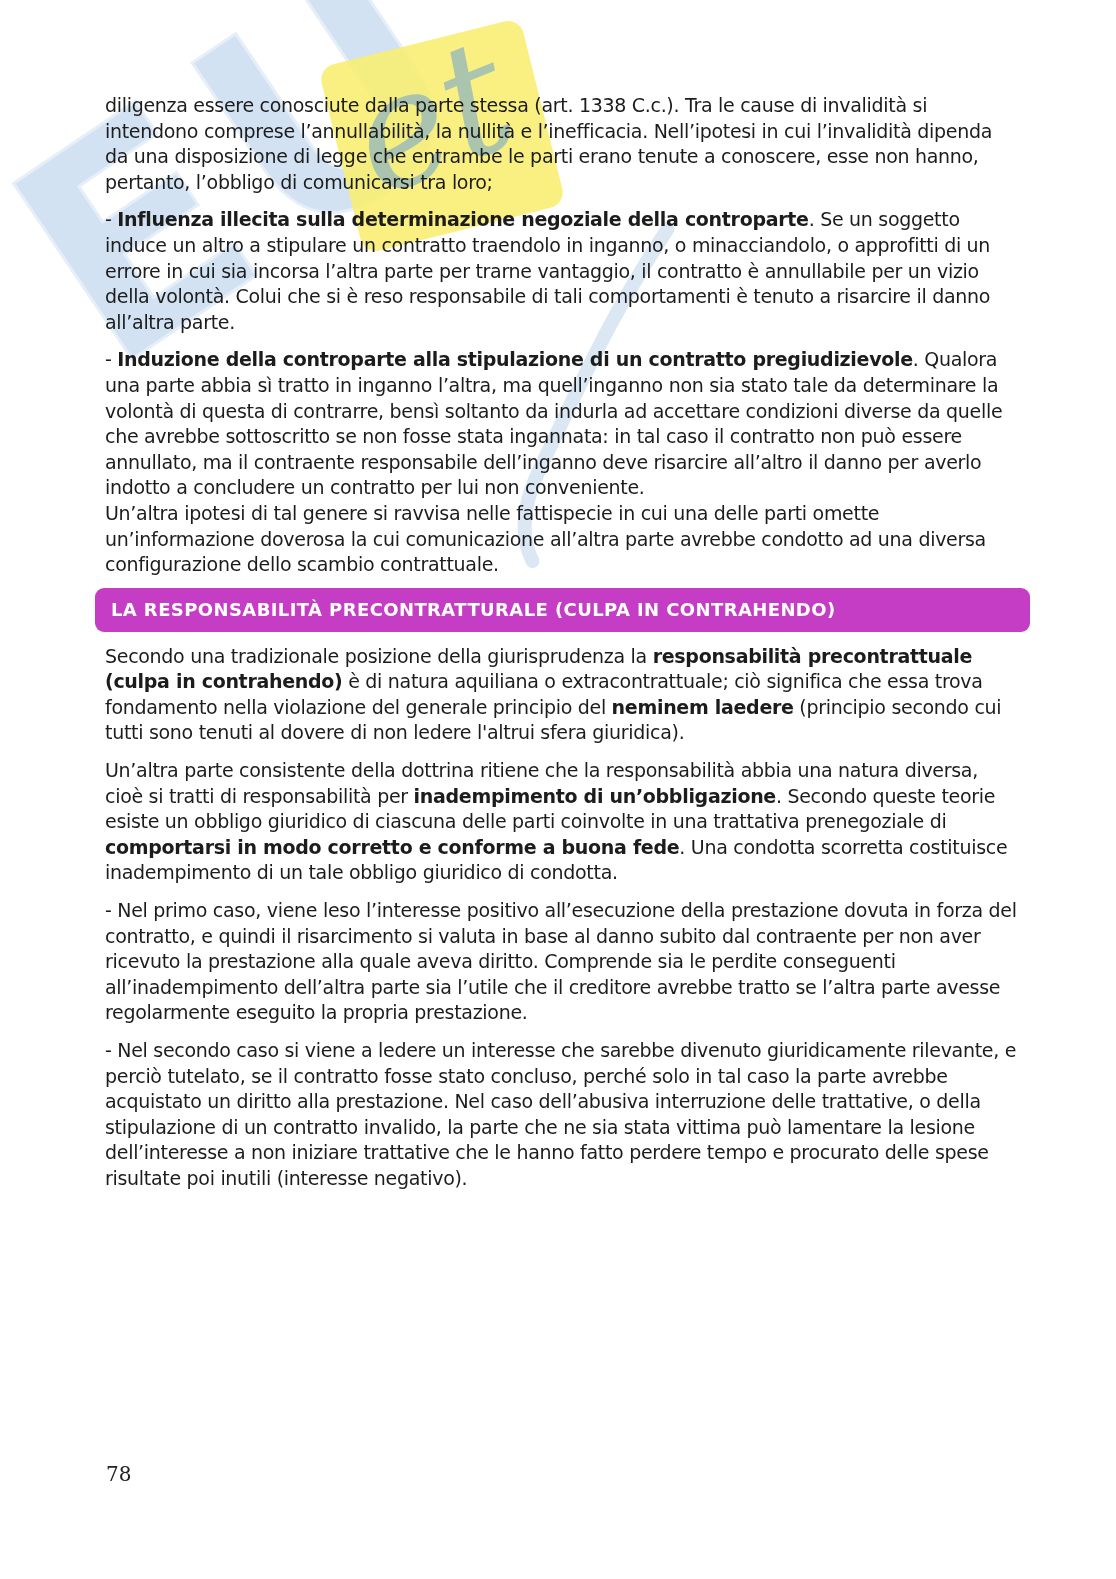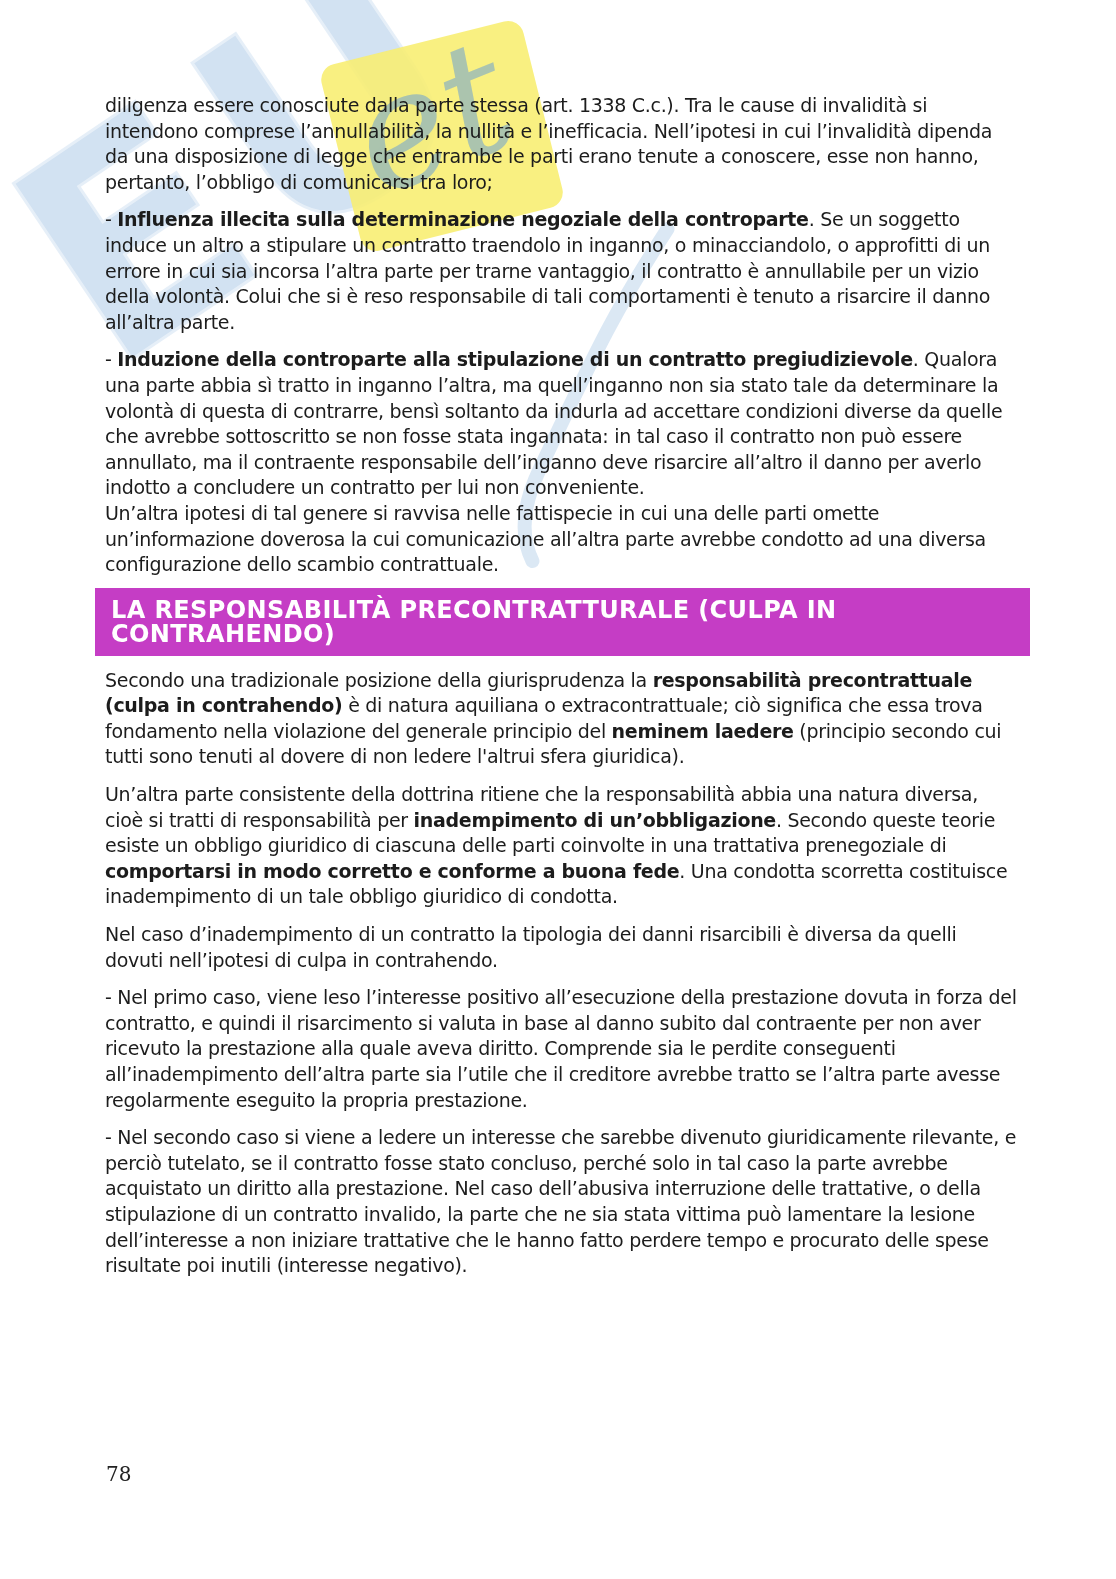--- a/index.html
+++ b/index.html
@@ -51,24 +51,25 @@
   .para { margin:12px 0 0 0; }
   .para.first { margin-top:0; }
   .para.no-gap { margin-top:0; }
   .b { font-weight:bold; }
 
   .heading-banner {
     margin:10px -10px 0 -10px;
     background:#c53dc5;
     color:#ffffff;
     font-weight:bold;
-    font-size:24px;
+    font-size:18px;
     line-height:24px;
     letter-spacing:0.4px;
     padding:10px 8px 10px 16px;
+    border-radius:9px;
   }
 
   .page-number {
     position:absolute; z-index:1;
     left:106px; top:1462px;
     font-family:"DejaVu Serif","Liberation Serif",serif;
     font-size:20px;
     letter-spacing:0;
     color:#222222;
   }
@@ -86,18 +87,17 @@
 </div>
 
 <div class="page">
   <div class="para first"><span>diligenza essere conosciute dalla parte stessa (art. 1338 C.c.). Tra le cause di invalidità si intendono comprese l’annullabilità, la nullità e l’inefficacia. Nell’ipotesi in cui l’invalidità dipenda da una disposizione di legge che entrambe le parti erano tenute a conoscere, esse non hanno, pertanto, l’obbligo di comunicarsi tra loro;</span></div>
   <div class="para"><span>- </span><span class="b">Influenza illecita sulla determinazione negoziale della controparte</span><span>. Se un soggetto induce un altro a stipulare un contratto traendolo in inganno, o minacciandolo, o approfitti di un errore in cui sia incorsa l’altra parte per trarne vantaggio, il contratto è annullabile per un vizio della volontà. Colui che si è reso responsabile di tali comportamenti è tenuto a risarcire il danno all’altra parte.</span></div>
   <div class="para"><span>- </span><span class="b">Induzione della controparte alla stipulazione di un contratto pregiudizievole</span><span>. Qualora una parte abbia sì tratto in inganno l’altra, ma quell’inganno non sia stato tale da determinare la volontà di questa di contrarre, bensì soltanto da indurla ad accettare condizioni diverse da quelle che avrebbe sottoscritto se non fosse stata ingannata: in tal caso il contratto non può essere annullato, ma il contraente responsabile dell’inganno deve risarcire all’altro il danno per averlo indotto a concludere un contratto per lui non conveniente.</span></div>
   <div class="para no-gap"><span>Un’altra ipotesi di tal genere si ravvisa nelle fattispecie in cui una delle parti omette un’informazione doverosa la cui comunicazione all’altra parte avrebbe condotto ad una diversa configurazione dello scambio contrattuale.</span></div>
   <div class="heading-banner">LA RESPONSABILITÀ PRECONTRATTURALE (CULPA IN CONTRAHENDO)</div>
   <div class="para"><span>Secondo una tradizionale posizione della giurisprudenza la </span><span class="b">responsabilità precontrattuale (culpa in contrahendo)</span><span> è di natura aquiliana o extracontrattuale; ciò significa che essa trova fondamento nella violazione del generale principio del </span><span class="b">neminem laedere</span><span> (principio secondo cui tutti sono tenuti al dovere di non ledere l'altrui sfera giuridica).</span></div>
   <div class="para"><span>Un’altra parte consistente della dottrina ritiene che la responsabilità abbia una natura diversa, cioè si tratti di responsabilità per </span><span class="b">inadempimento di un’obbligazione</span><span>. Secondo queste teorie esiste un obbligo giuridico di ciascuna delle parti coinvolte in una trattativa prenegoziale di </span><span class="b">comportarsi in modo corretto e conforme a buona fede</span><span>. Una condotta scorretta costituisce inadempimento di un tale obbligo giuridico di condotta.</span></div>
-  <div class="para"><span>Nel caso d’inadempimento di un contratto la tipologia dei danni risarcibili è diversa da quelli dovuti nell’ipotesi di culpa in contrahendo.</span></div>
   <div class="para"><span>- Nel primo caso, viene leso l’interesse positivo all’esecuzione della prestazione dovuta in forza del contratto, e quindi il risarcimento si valuta in base al danno subito dal contraente per non aver ricevuto la prestazione alla quale aveva diritto. Comprende sia le perdite conseguenti all’inadempimento dell’altra parte sia l’utile che il creditore avrebbe tratto se l’altra parte avesse regolarmente eseguito la propria prestazione.</span></div>
   <div class="para"><span>- Nel secondo caso si viene a ledere un interesse che sarebbe divenuto giuridicamente rilevante, e perciò tutelato, se il contratto fosse stato concluso, perché solo in tal caso la parte avrebbe acquistato un diritto alla prestazione. Nel caso dell’abusiva interruzione delle trattative, o della stipulazione di un contratto invalido, la parte che ne sia stata vittima può lamentare la lesione dell’interesse a non iniziare trattative che le hanno fatto perdere tempo e procurato delle spese risultate poi inutili (interesse negativo).</span></div>
 </div>
 
 <div class="page-number">78</div>
 
 </body></html>

